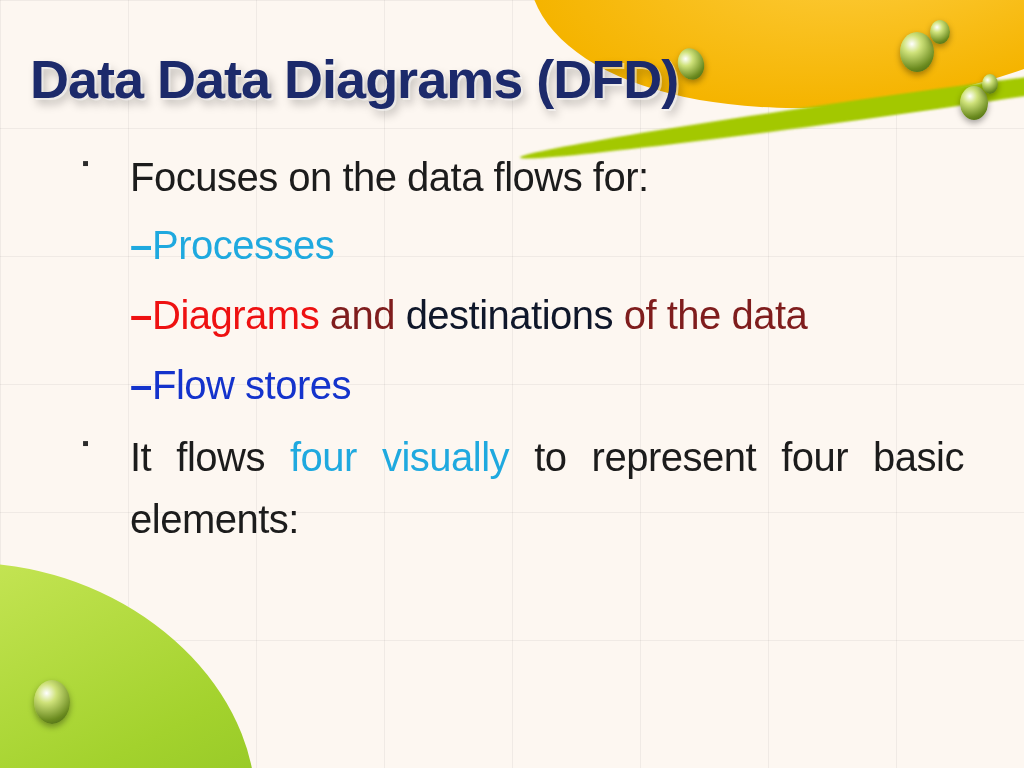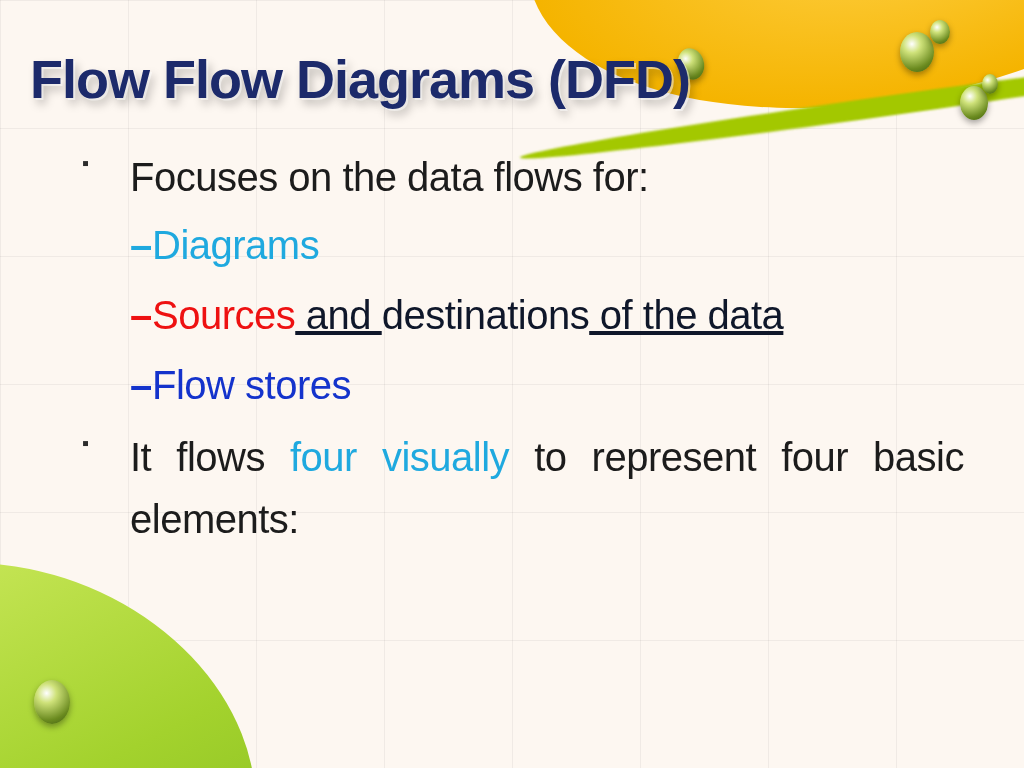--- a/index.html
+++ b/index.html
@@ -109,49 +109,49 @@
   ul.inner > li .dash {
     display: inline-block;
     width: 22px;
     font-weight: 700;
   }
 
   .c-cyan   { color: #1fa9df; }
   .c-red    { color: #e11; }
   .c-green  { color: #0f172a; }
   .c-blue   { color: #1433cc; }
-  .c-black  { color: #0f172a; text-decoration: underline; }
+  .c-black  { color: #7f1d1d; }
 </style>
 </head>
 <body>
 
 <div class="grid"></div>
 <div class="swoosh"></div>
 <div class="leaf"></div>
 <div class="drop d1"></div>
 <div class="drop d2"></div>
 <div class="drop d3"></div>
 <div class="drop d4"></div>
 <div class="drop d5"></div>
 <div class="drop d6"></div>
 
 <div class="content">
 
-  <h1 class="title">Flow Flow Diagrams (DFD)</h1>
+  <h1 class="title">Data Data Diagrams (DFD)</h1>
 
   <ul class="outer">
 
     <li>
       <span>Focuses on the data flows for:</span>
       <ul class="inner">
         <li>
-          <span class="dash c-cyan">–</span><span class="c-cyan">Diagrams</span>
+          <span class="dash c-cyan">–</span><span class="c-cyan">Processes</span>
         </li>
         <li>
-          <span class="dash c-red">–</span><span class="c-red">Sources</span><span class="c-black"> and </span><span class="c-green">destinations</span><span class="c-black"> of the data</span>
+          <span class="dash c-red">–</span><span class="c-red">Diagrams</span><span class="c-black"> and </span><span class="c-green">destinations</span><span class="c-black"> of the data</span>
         </li>
         <li>
           <span class="dash c-blue">–</span><span class="c-blue">Flow stores</span>
         </li>
       </ul>
     </li>
 
 
     <li class="just">
       <span>It flows </span><span class="c-cyan">four visually</span><span> to represent four basic elements:</span>

